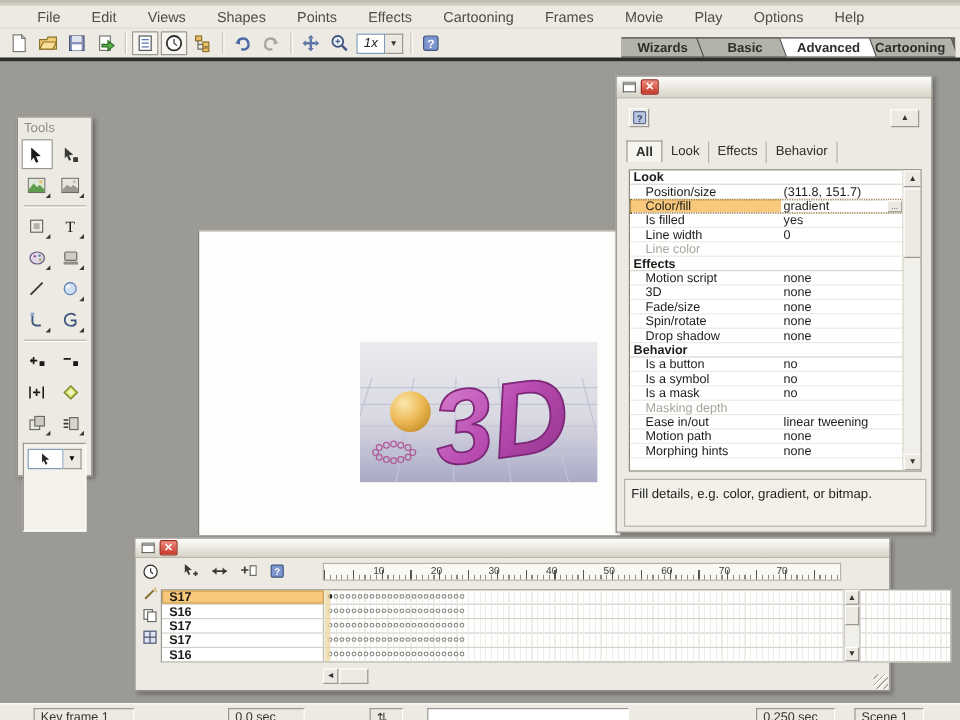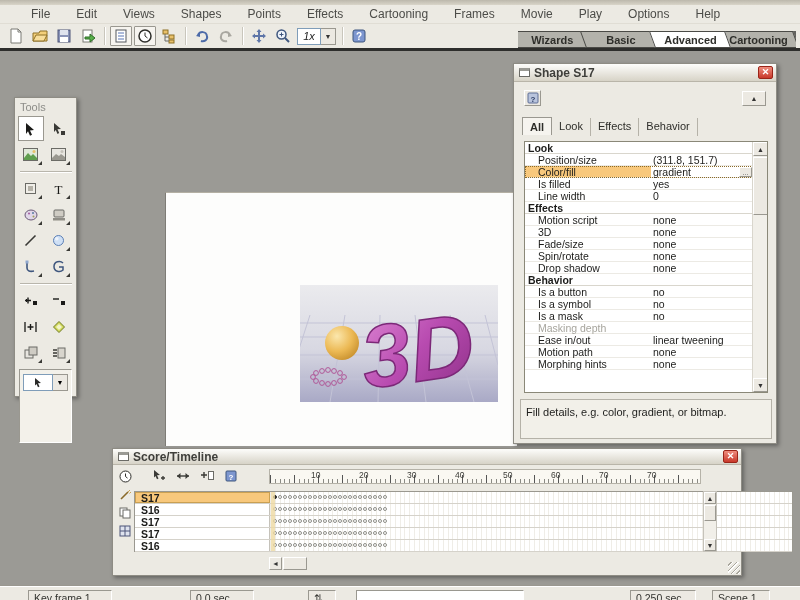--- a/index.html
+++ b/index.html
@@ -428,21 +428,20 @@
         <circle cx="22" cy="98" r="2.4"></circle>
           <circle cx="16" cy="96" r="2.4"></circle>
           <circle cx="13" cy="92" r="2.4"></circle>
       </g>
     </svg>
   </div>
 
   <div class="panel" id="shapePanel">
     <div class="ptitle">
       <div class="wicon"></div>
-      <div class="ttext">Shape S17</div>
       <div class="closebtn">✕</div>
     </div>
     <div class="helpbtn raised">
       <svg width="12" height="12">
           <rect x="1" y="1" width="10" height="10" rx="1" fill="#b9c4dd" stroke="#5f6f96"></rect>
           <text x="6" y="9.5" font-size="8" font-weight="bold" fill="#2e3e66" text-anchor="middle" font-family="Liberation Sans, sans-serif">?</text>
         </svg>
     </div>
     <div class="collapsebtn raised arrowbtn">▲</div>
     <div class="stabs">
@@ -466,20 +465,23 @@
             <div class="dotsbtn raised">...</div>
           </div>
           <div class="prow">
             <span class="lbl">Is filled</span>
             <span class="val">yes</span>
           </div>
           <div class="prow">
             <span class="lbl">Line width</span>
             <span class="val">0</span>
           </div>
+          <div class="prow disabled">
+            <span class="lbl">Line color</span>
+          </div>
           <div class="prow section">
             <span class="lbl">Effects</span>
           </div>
           <div class="prow">
             <span class="lbl">Motion script</span>
             <span class="val">none</span>
           </div>
           <div class="prow">
             <span class="lbl">3D</span>
             <span class="val">none</span>
@@ -532,21 +534,20 @@
         <div class="vs-thumb raised" style="top:15px; height:58px;"></div>
         <div class="vs-dn raised arrowbtn">▼</div>
       </div>
     </div>
     <div class="descbox">Fill details, e.g. color, gradient, or bitmap.</div>
   </div>
 
   <div class="panel" id="timelinePanel">
     <div class="ptitle" style="height:16px;">
       <div class="wicon"></div>
-      <div class="ttext">Score/Timeline</div>
       <div class="closebtn">✕</div>
     </div>
 
     <div class="tl-btn" style="left:4px; top:20px;">
       <svg width="13" height="13">
           <circle cx="6.5" cy="6.5" r="5.5" fill="#fff" stroke="#2e2e2a"></circle>
           <path d="M6.5 3.5v3l2 1.6" fill="none" stroke="#2e2e2a"></path>
         </svg>
     </div>
     <div class="tl-btn" style="left:4px; top:38px;">

